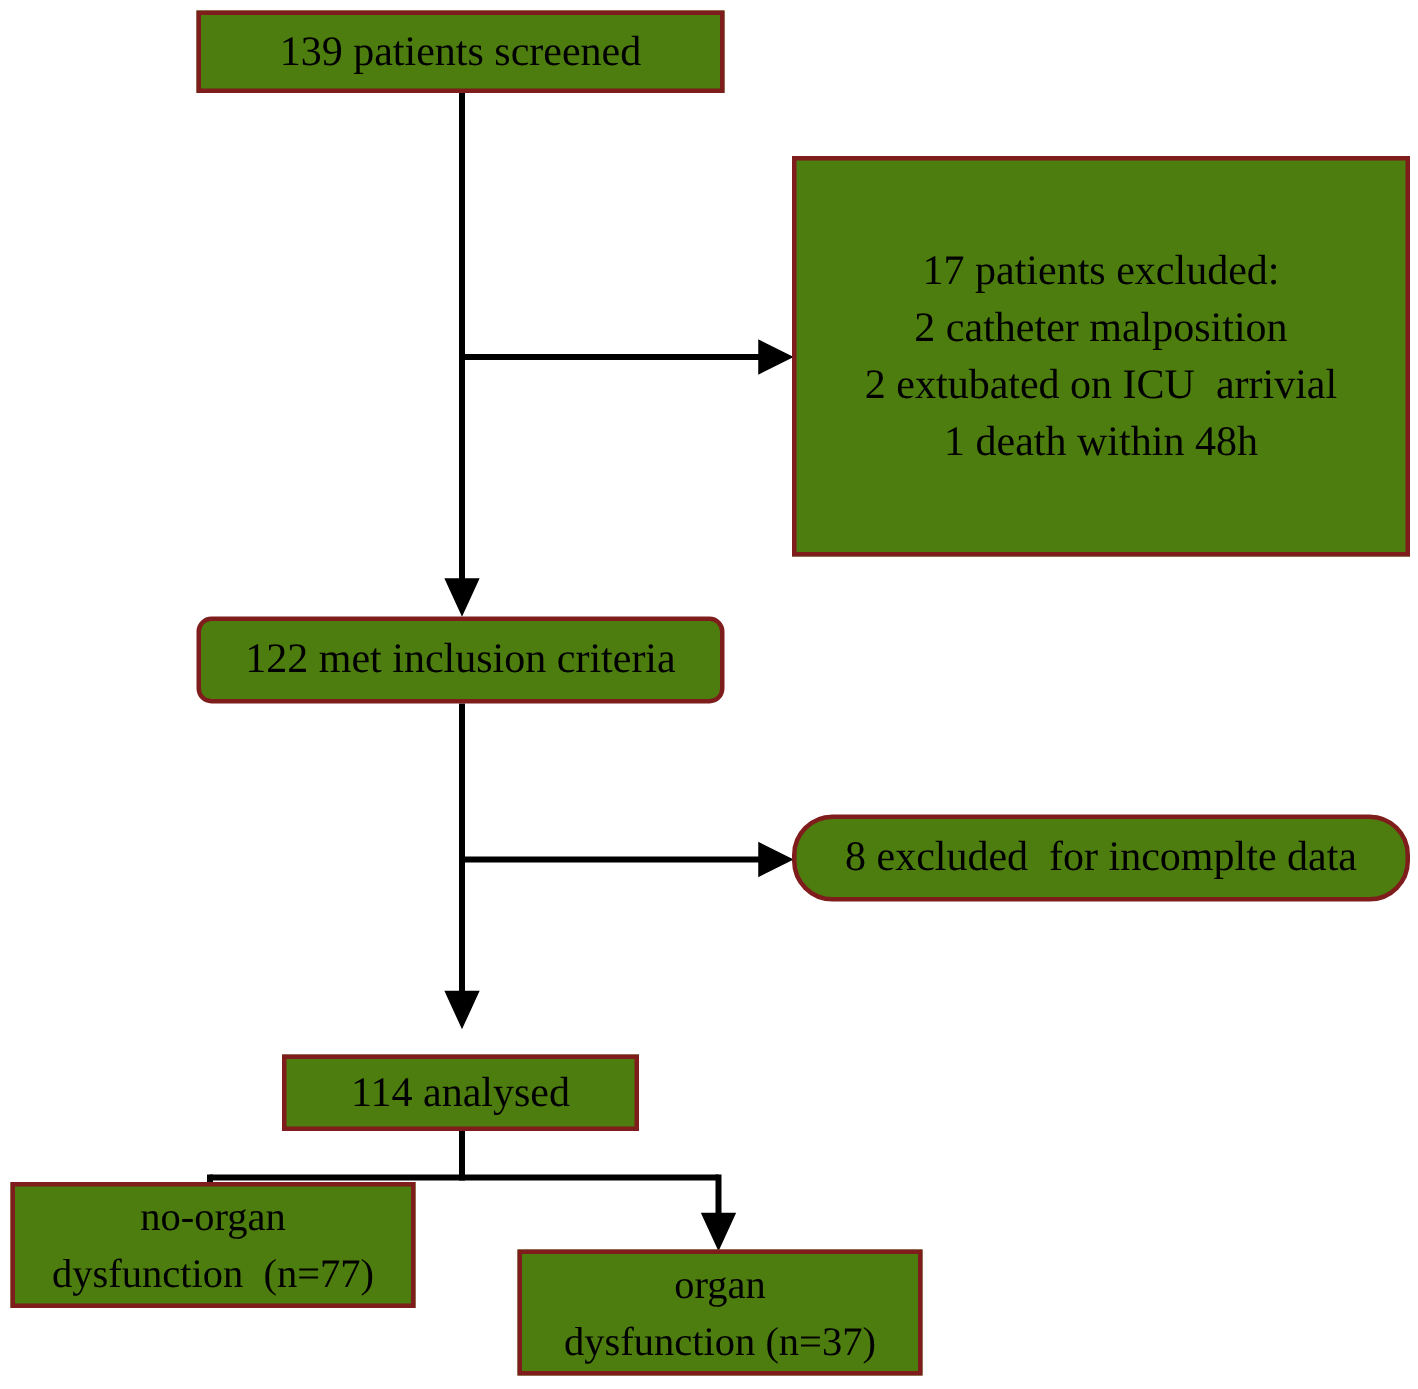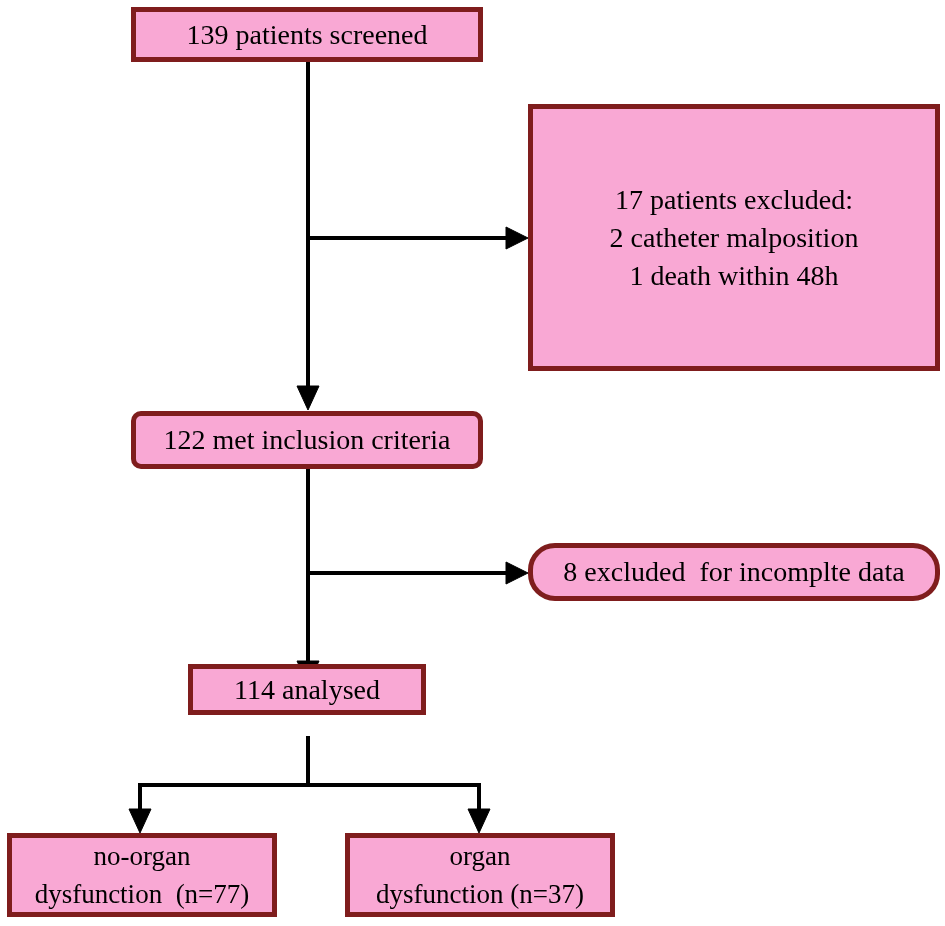--- a/index.html
+++ b/index.html
@@ -19,39 +19,39 @@
   .connectors {
     position: absolute;
     left: 0;
     top: 0;
     width: 945px;
     height: 926px;
   }
   .fbox {
     position: absolute;
     box-sizing: border-box;
-    background: #f9a8d4;
-    border: 5px solid #7f1d1d;
+    background: #4d7c0f;
+    border: 3px solid #7f1d1d;
     display: flex;
     flex-direction: column;
     align-items: center;
     justify-content: center;
     text-align: center;
     white-space: pre-wrap;
     font-size: 28px;
   }
   .fbox .line {
     white-space: pre-wrap;
   }
   #box-screened   { left: 131px; top: 7px;   width: 352px; height: 55px; }
   #box-excluded17 { left: 528px; top: 104px; width: 412px; height: 267px; line-height: 38px; justify-content: center; }
   #box-inclusion  { left: 131px; top: 411px; width: 352px; height: 58px; border-radius: 10px; }
   #box-excluded8  { left: 528px; top: 543px; width: 412px; height: 58px; border-radius: 27px; }
-  #box-analysed   { left: 188px; top: 664px; width: 238px; height: 51px; }
-  #box-noorgan    { left: 7px;   top: 833px; width: 270px; height: 84px; font-size: 27px; line-height: 38px; }
+  #box-analysed   { left: 188px; top: 703px; width: 238px; height: 51px; }
+  #box-noorgan    { left: 7px;   top: 788px; width: 270px; height: 84px; font-size: 27px; line-height: 38px; }
   #box-organ      { left: 345px; top: 833px; width: 270px; height: 84px; font-size: 27px; line-height: 38px; }
 </style>
 </head>
 <body>
 
 <div class="canvas">
 
   <svg class="connectors" viewBox="0 0 945 926" xmlns="http://www.w3.org/2000/svg">
     <g stroke="#000000" stroke-width="4" fill="#000000">
 
@@ -80,20 +80,21 @@
     </g>
   </svg>
 
   <div class="fbox" id="box-screened">
     <span class="line">139 patients screened</span>
   </div>
 
   <div class="fbox" id="box-excluded17">
     <div class="line">17 patients excluded:</div>
     <div class="line">2 catheter malposition</div>
+    <div class="line">2 extubated on ICU  arrivial</div>
     <div class="line">1 death within 48h</div>
   </div>
 
   <div class="fbox" id="box-inclusion">
     <span class="line">122 met inclusion criteria</span>
   </div>
 
   <div class="fbox" id="box-excluded8">
     <span class="line">8 excluded  for incomplte data</span>
   </div>

